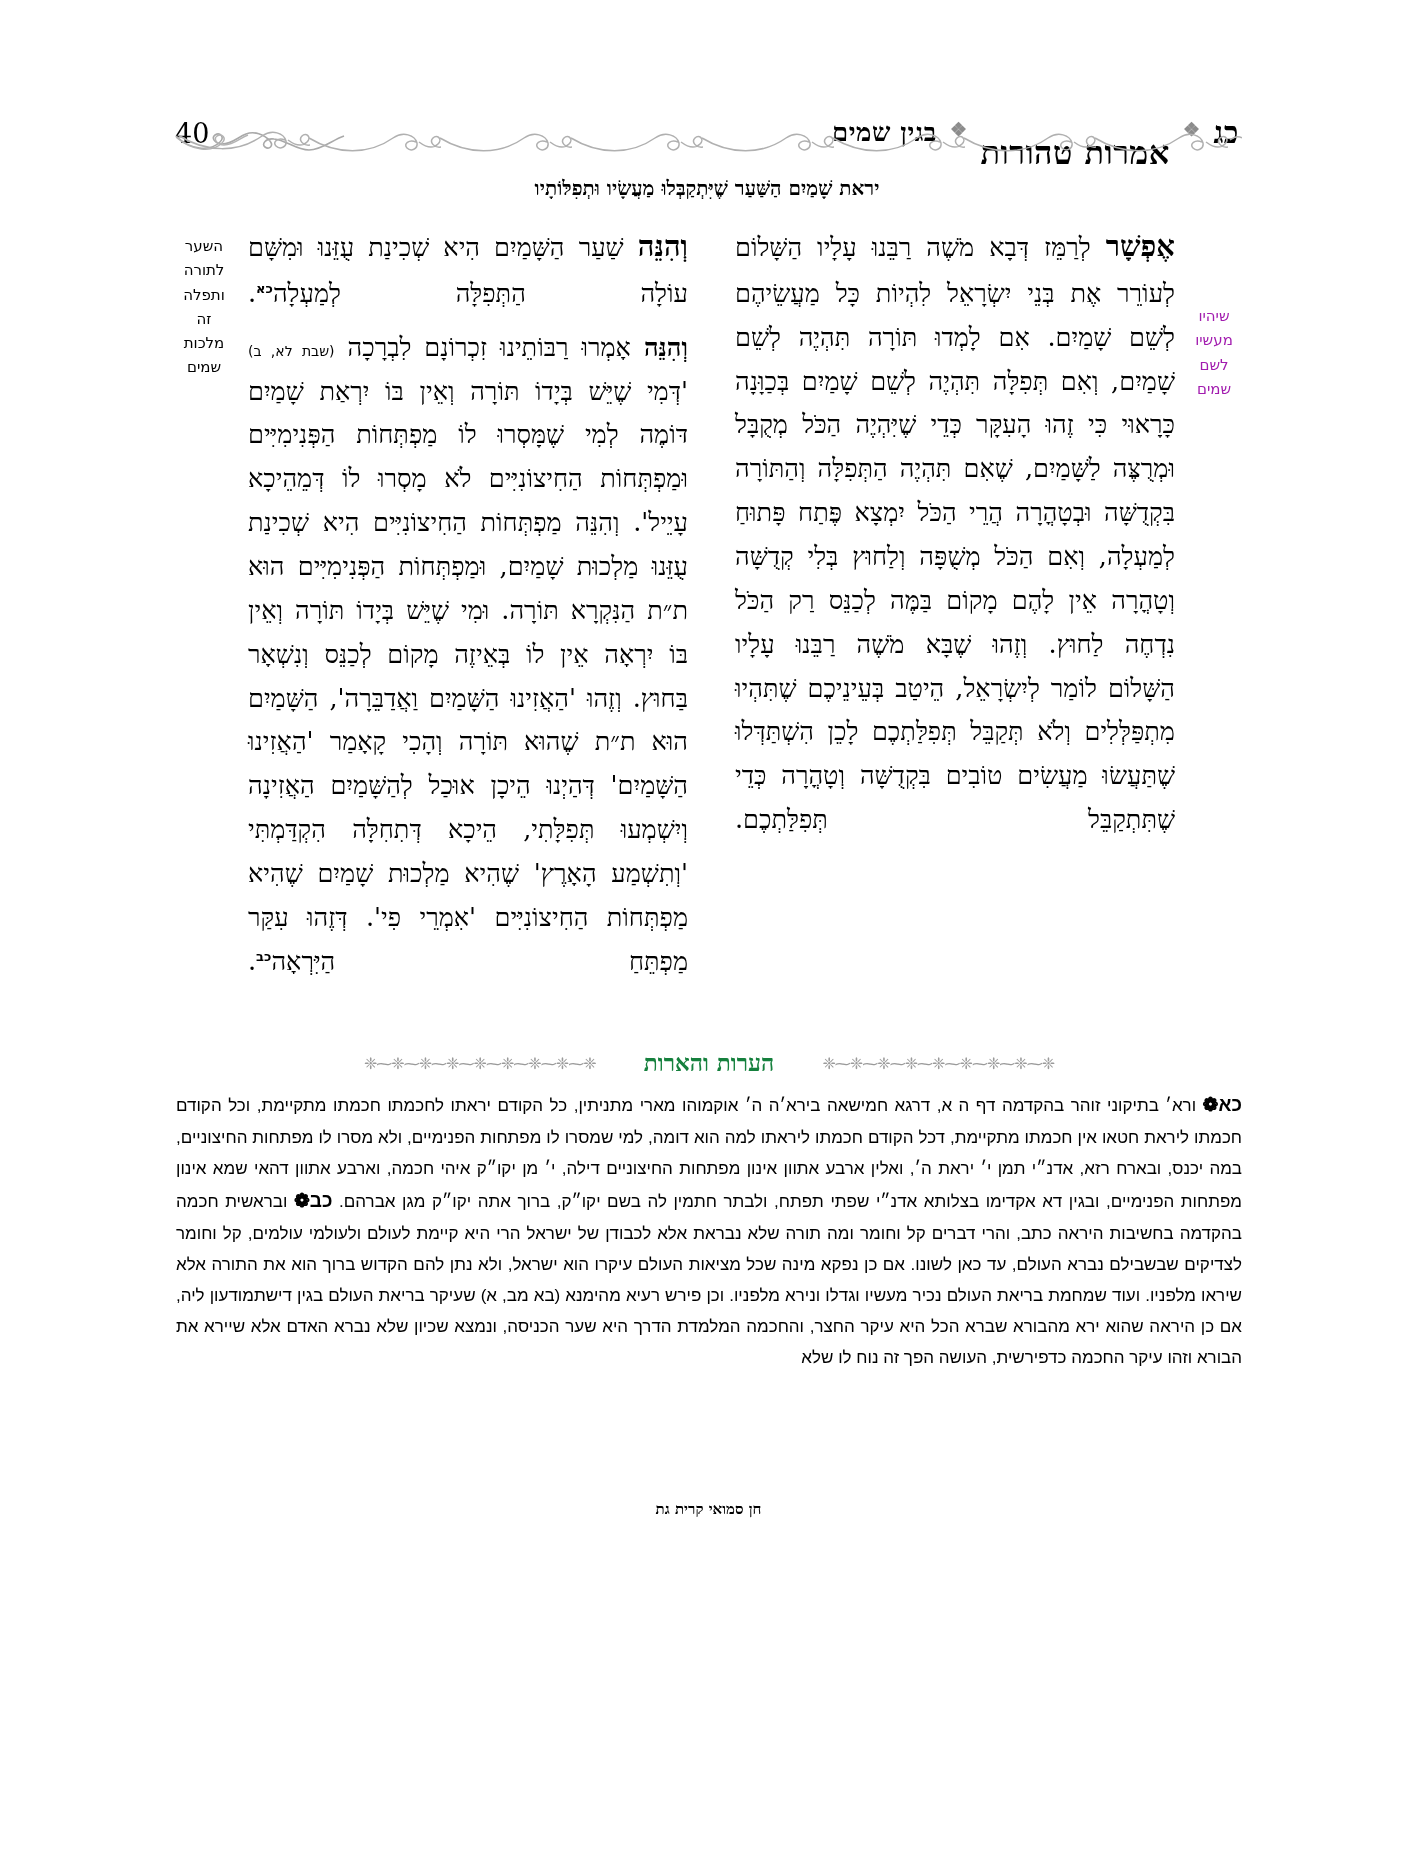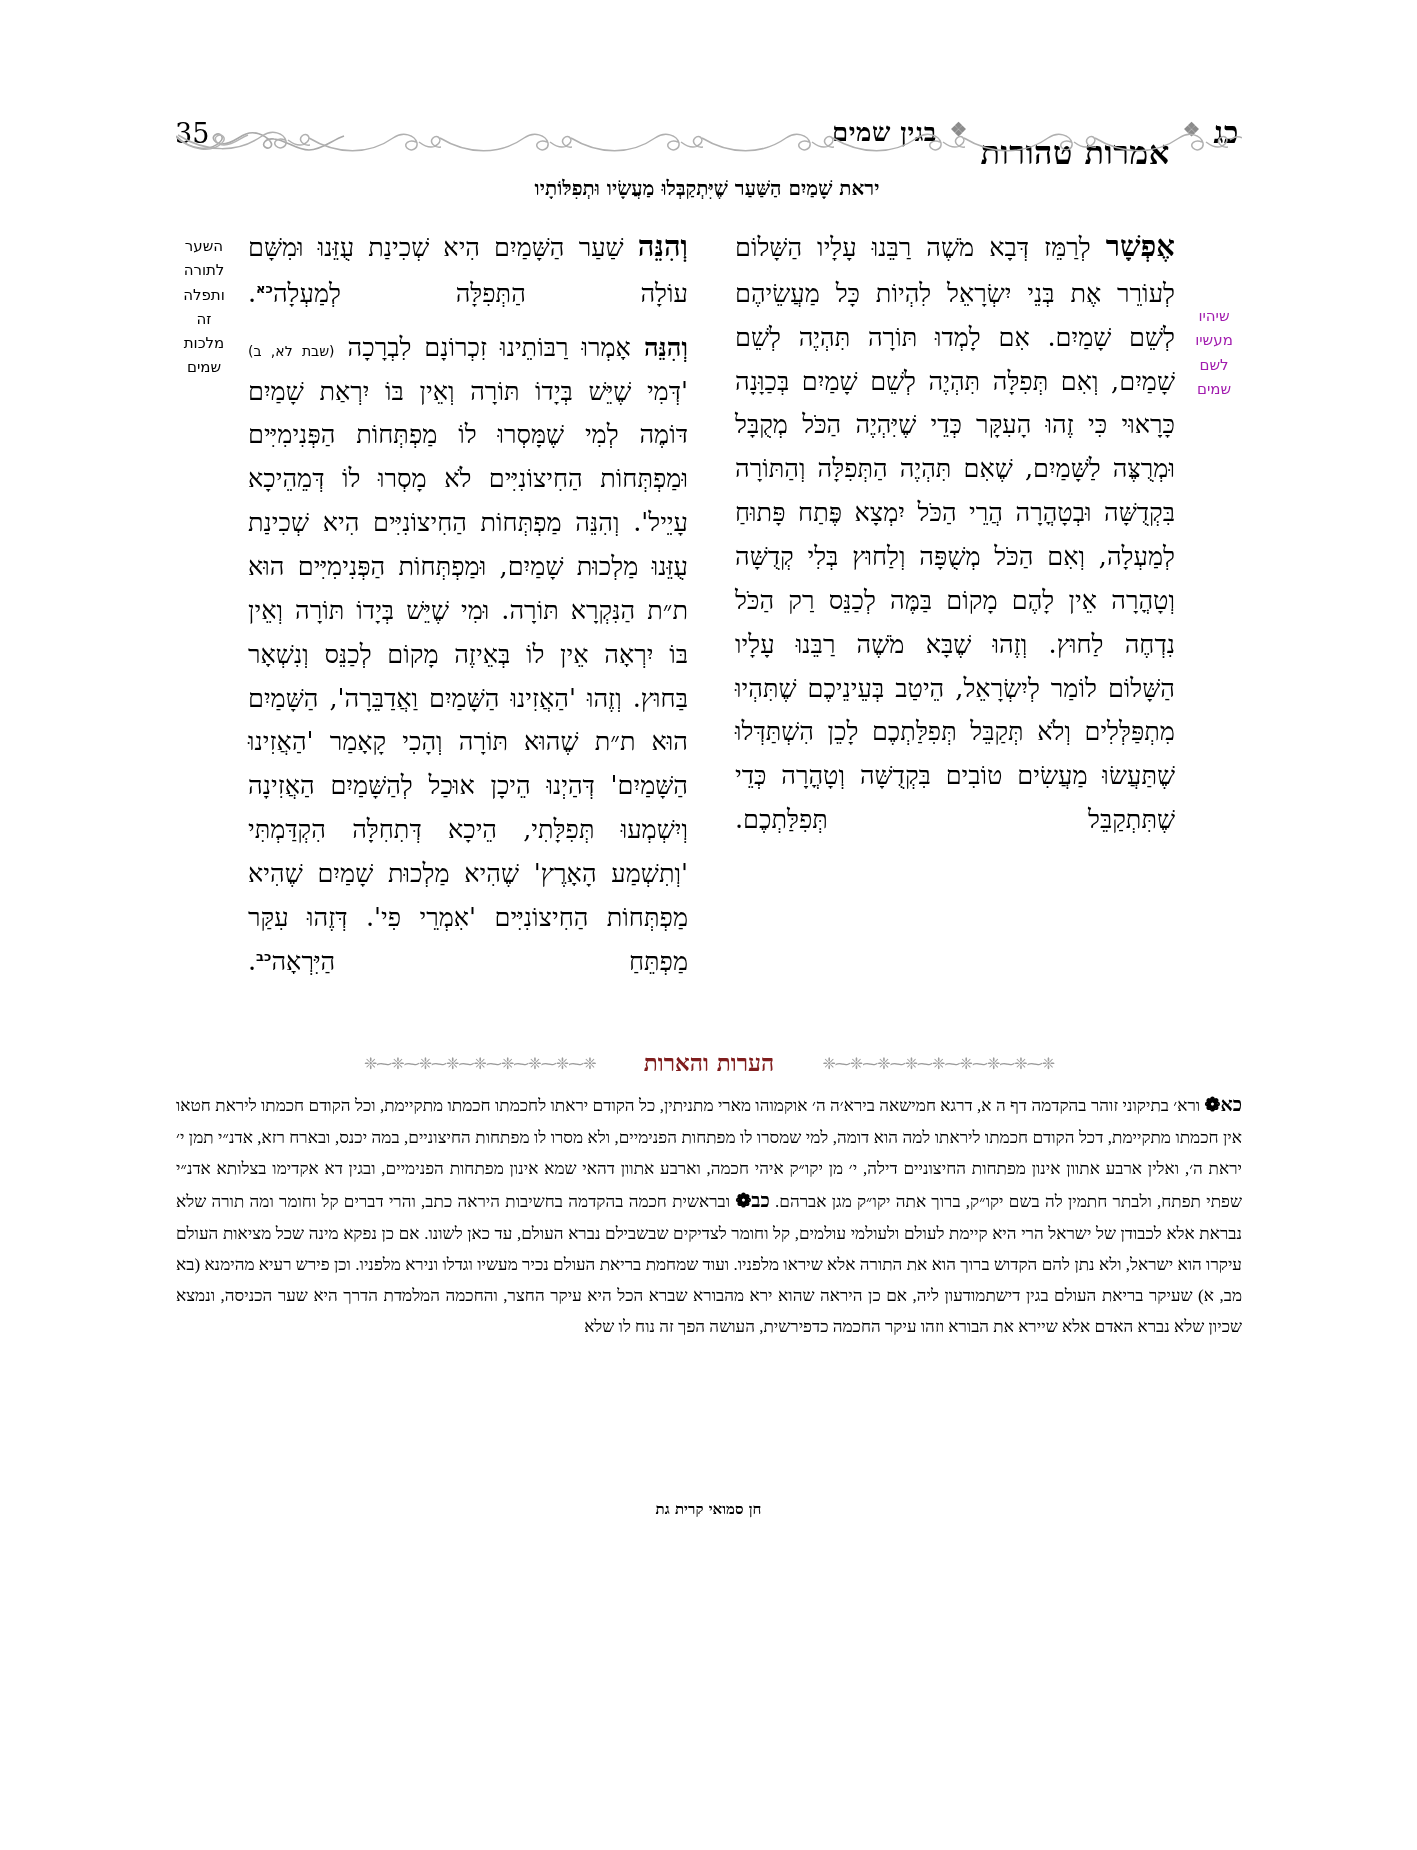--- a/index.html
+++ b/index.html
@@ -202,31 +202,31 @@
     letter-spacing: -1px;
     white-space: nowrap;
     overflow: hidden;
     width: 300px;
     text-align: center;
   }
   .comment-head .label {
     font-family: "DejaVu Serif", "Liberation Serif", serif;
     font-weight: 700;
     font-size: 23px;
-    color: #7f1d1d;
+    color: #15803d;
     white-space: nowrap;
   }
 
   
   .comment-body {
     position: absolute;
     top: 1088px;
     left: 176px;
     width: 1066px;
-    font-family: Liberation Serif, serif;
+    font-family: Liberation Sans, sans-serif;
     font-size: 17px;
     line-height: 1.82;
     text-align: justify;
     direction: rtl;
     color: #000;
   }
   .comment-body p { margin: 0; }
   .nmark {
     font-weight: 700;
     font-size: 19px;
@@ -252,21 +252,21 @@
 
   <div class="runhead">
     <div class="runhead-inner">
       <div class="runhead-title">
         <span class="hpage">כג</span>
         <span class="flourish-dot">❖</span>
         <span class="book">אמרות טהורות</span>
         <span class="flourish-dot">❖</span>
         <span class="topic">בגין שמים</span>
       </div>
-      <div class="runhead-num">35</div>
+      <div class="runhead-num">40</div>
     </div>
   </div>
 
   <div class="swash">
     <svg width="1066" height="26" viewBox="0 0 1066 26" xmlns="http://www.w3.org/2000/svg">
       <g fill="none" stroke="#a9a9a9" stroke-width="1.6">
         <path d="M0 5 C14 19, 34 21, 44 11 C49 6, 44 1, 39 4 C35 7, 39 13, 46 13
                  C56 13, 62 6, 70 3 C78 0, 88 3, 94 10 C98 15, 93 19, 89 16 C85 13, 90 7, 98 8
                  C110 9, 120 19, 133 19 C146 19, 156 9, 168 5" transform="translate(0,0)"></path>
       </g>

